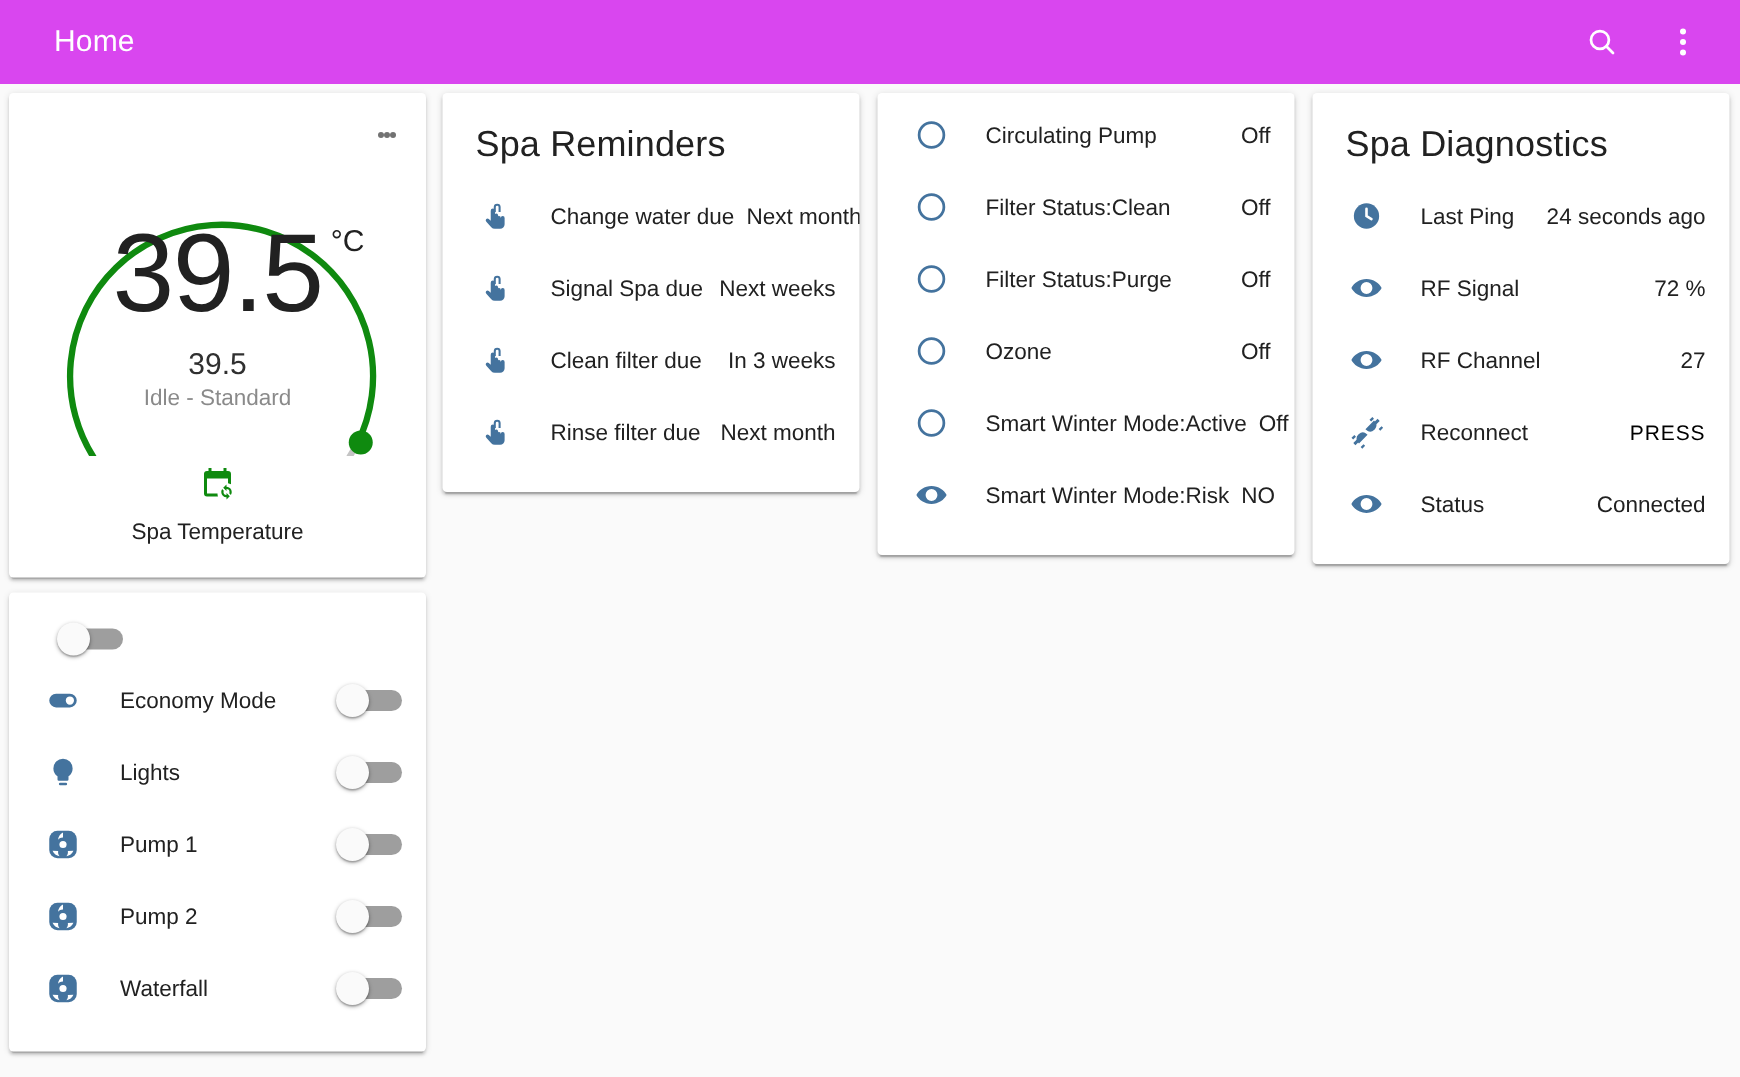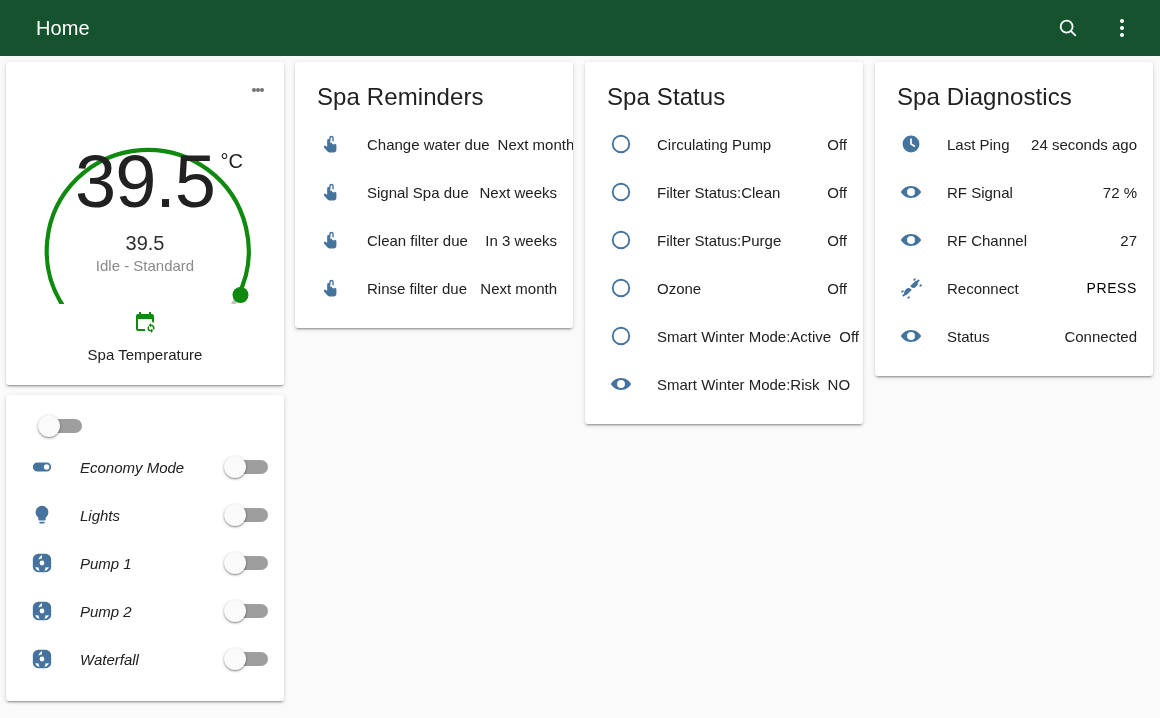--- a/index.html
+++ b/index.html
@@ -6,21 +6,21 @@
   html, body {
     width: 1160px; height: 718px;
     background: #fafafa;
     font-family: "Liberation Sans", sans-serif;
     overflow: hidden;
   }
 
   
   .appbar {
     height: 56px;
-    background: #14532d;
+    background: #d946ef;
     display: flex;
     align-items: center;
     padding: 0 18px 0 36px;
     color: #ffffff;
     position: relative;
     z-index: 5;
   }
   .appbar-title {
     font-size: 20px;
     font-weight: 400;
@@ -194,21 +194,21 @@
   .controls-head {
     display: flex;
     align-items: center;
     padding: 20px 16px 4px 22px;
   }
   .controls-head .card-title {
     padding: 0;
     flex: 1;
   }
   .controls-rows { padding: 2px 16px 18px 16px; }
-  .controls-rows .row { height: 48px; font-style: italic; }
+  .controls-rows .row { height: 48px; }
   .controls-rows .row-name { padding-left: 18px; }
 </style>
 </head>
 <body>
 
 <div class="appbar">
   <div class="appbar-title">Home</div>
   <div class="appbar-actions">
     <div class="icon-btn">
       <svg width="22" height="22" viewBox="0 0 24 24">
@@ -399,21 +399,20 @@
           <div class="row-name">Rinse filter due</div>
           <div class="row-value">Next month</div>
         </div>
 
       </div>
     </div>
   </div>
 
   <div class="col col-3">
     <div class="card">
-      <div class="card-title">Spa Status</div>
       <div class="rows">
 
         <div class="row">
           <div class="row-icon">
             <svg width="22" height="22" viewBox="0 0 24 24">
               <circle cx="12" cy="12" r="9" fill="none" stroke="#44739e" stroke-width="2"></circle>
             </svg>
           </div>
           <div class="row-name">Circulating Pump</div>
           <div class="row-value">Off</div>

